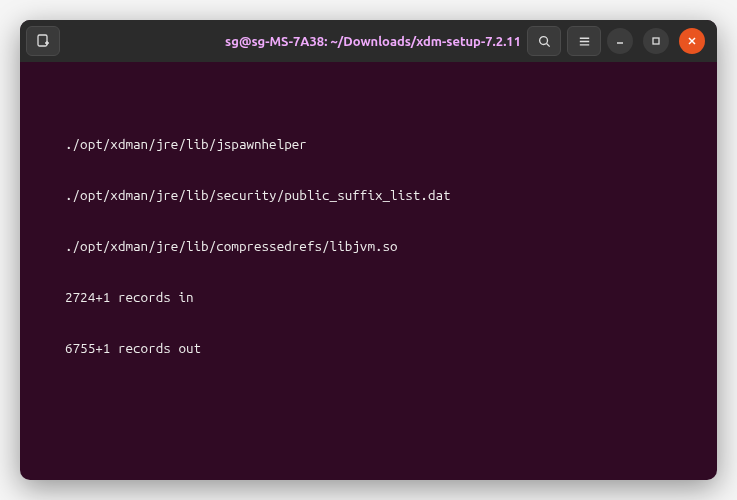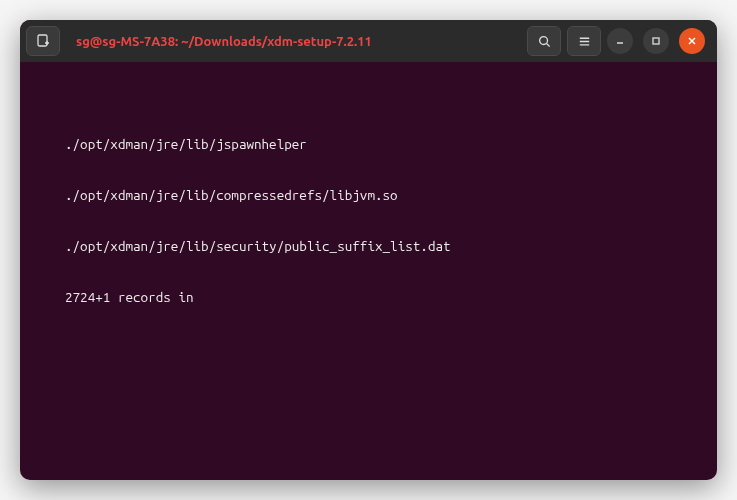--- a/index.html
+++ b/index.html
@@ -49,22 +49,22 @@
     height: 26px;
     border-radius: 50%;
     background: #3c3c3c;
     border: none;
   }
   .tb-btn.close {
     background: #e95420;
   }
   .tb-title {
     flex: 1;
-    text-align: left;
-    color: #ef4444;
+    text-align: right;
+    color: #f0abfc;
     font-size: 13px;
     font-weight: 600;
     white-space: nowrap;
     overflow: hidden;
   }
   .tb-spacer { width: 4px; }
   .tb-right { display: flex; gap: 10px; align-items: center; padding-right: 6px; }
   .terminal {
     flex: 1;
     padding: 6px 10px 10px 10px;
@@ -122,23 +122,24 @@
           <line x1="2" y1="2" x2="8" y2="8" stroke="#fff" stroke-width="1.5"></line>
           <line x1="8" y1="2" x2="2" y2="8" stroke="#fff" stroke-width="1.5"></line>
         </svg>
       </div>
     </div>
   </div>
 
   <div class="terminal">
     <div>
       <div class="line">./opt/xdman/jre/lib/jspawnhelper</div>
+      <div class="line">./opt/xdman/jre/lib/security/public_suffix_list.dat</div>
       <div class="line">./opt/xdman/jre/lib/compressedrefs/libjvm.so</div>
-      <div class="line">./opt/xdman/jre/lib/security/public_suffix_list.dat</div>
       <div class="line">2724+1 records in</div>
+      <div class="line">6755+1 records out</div>
       
       
       
       
       
       
       
       
       
       

